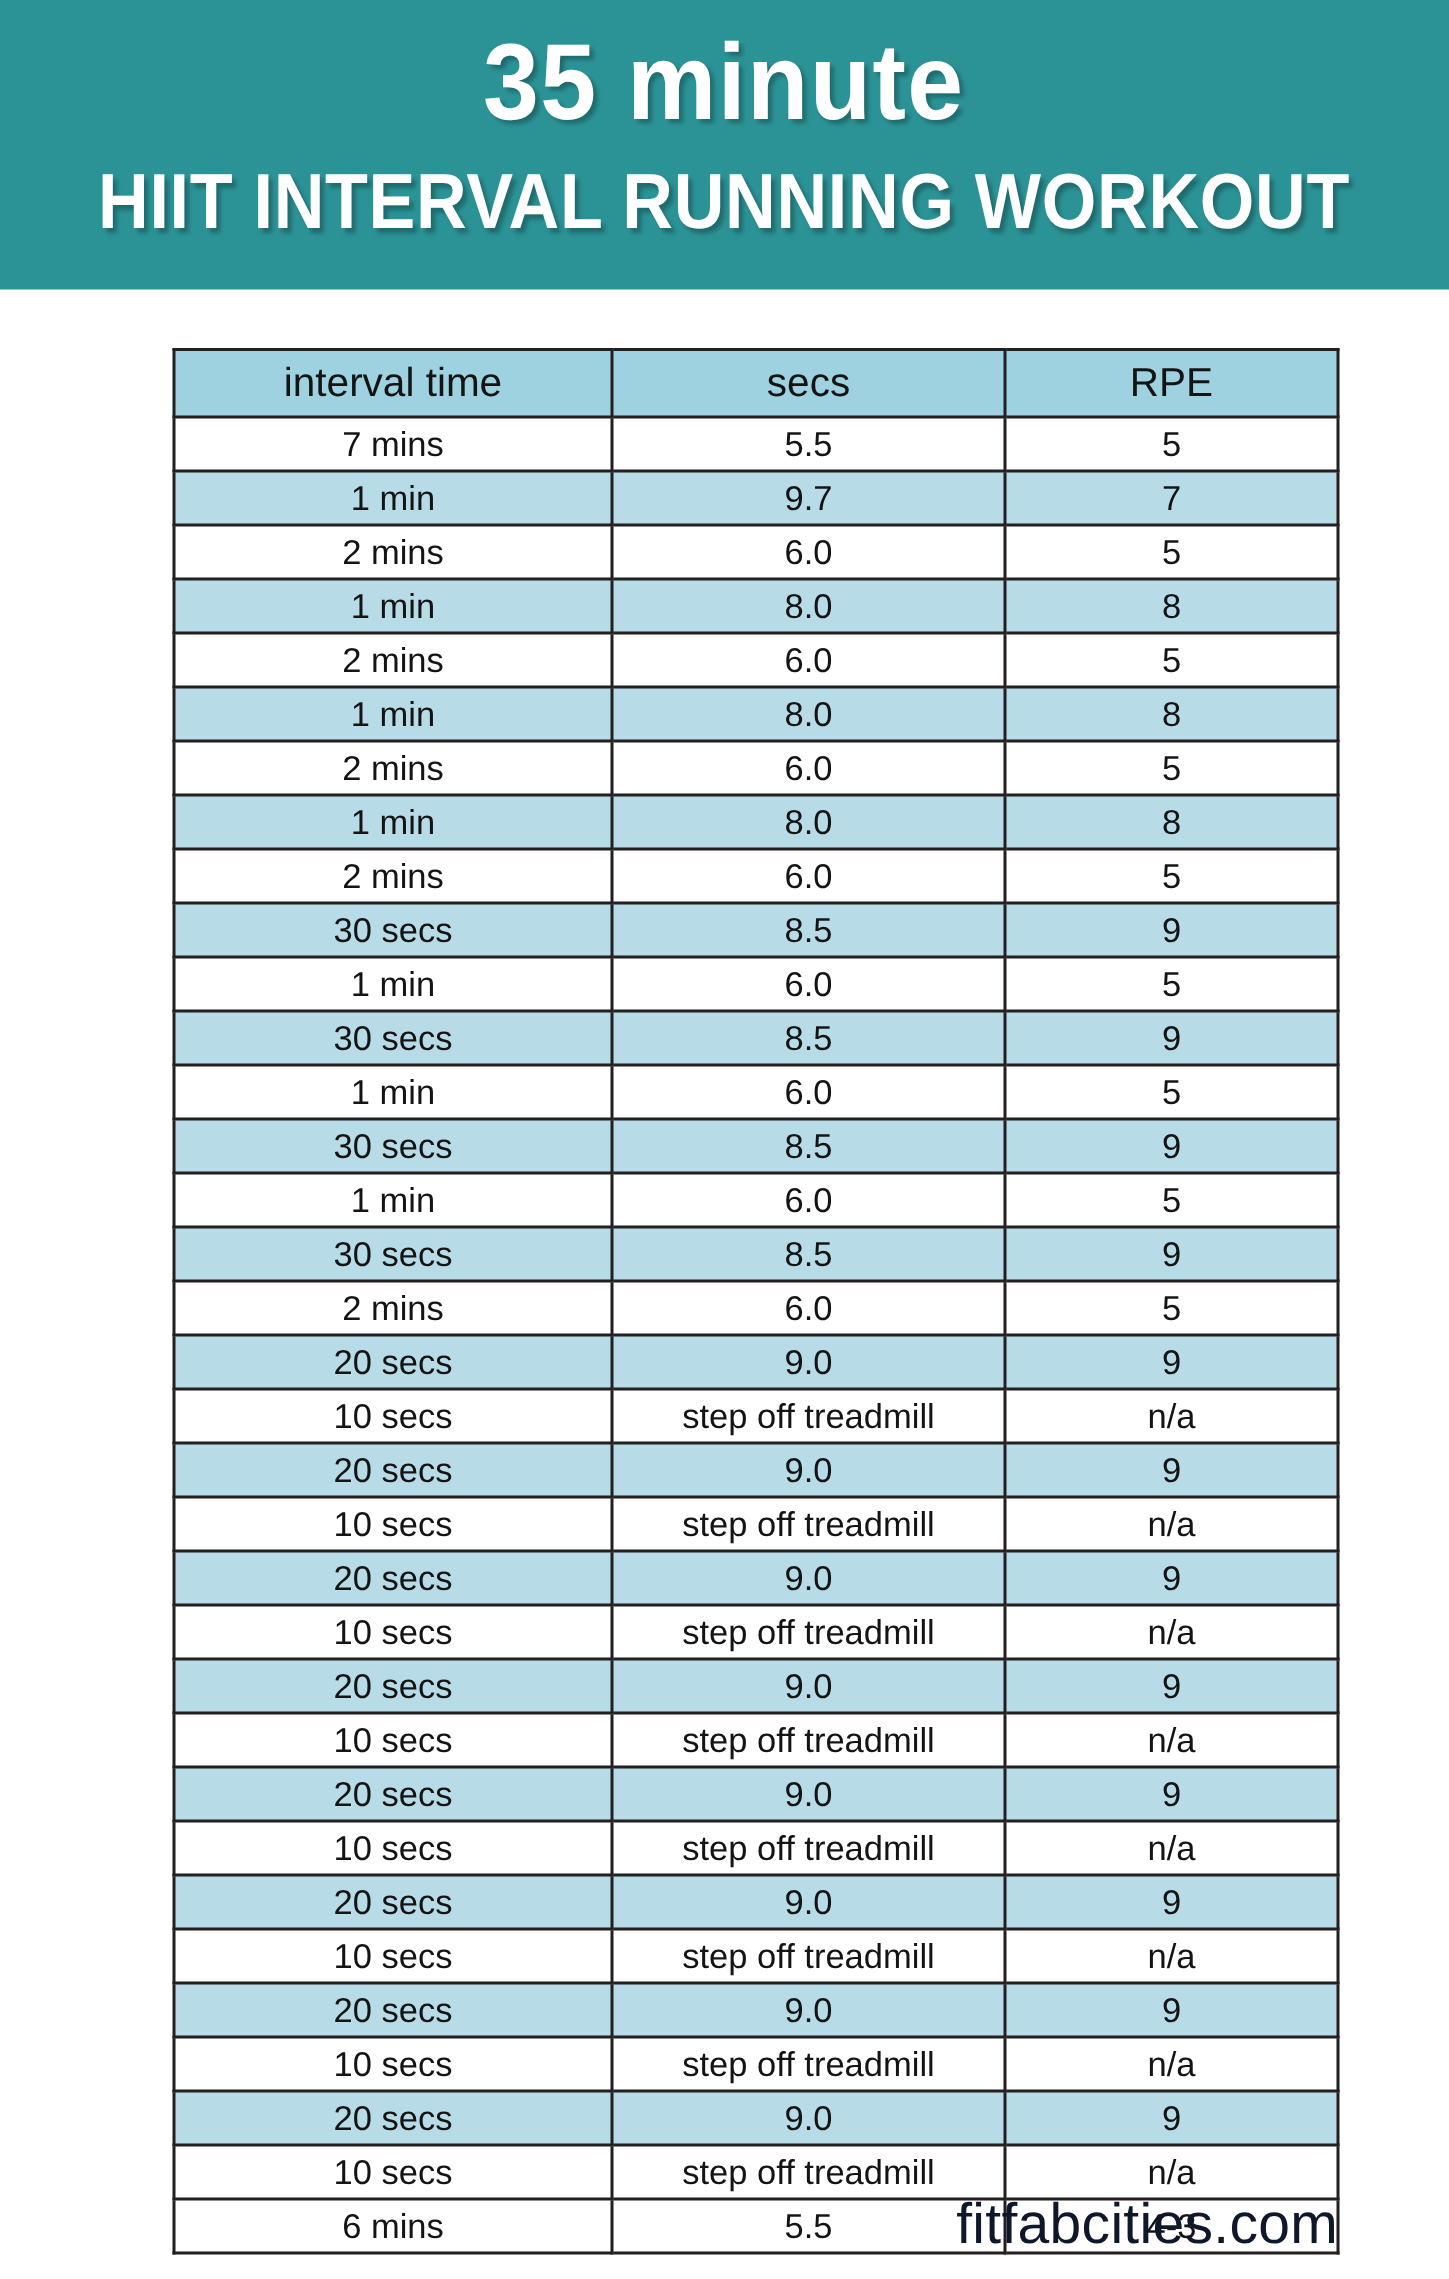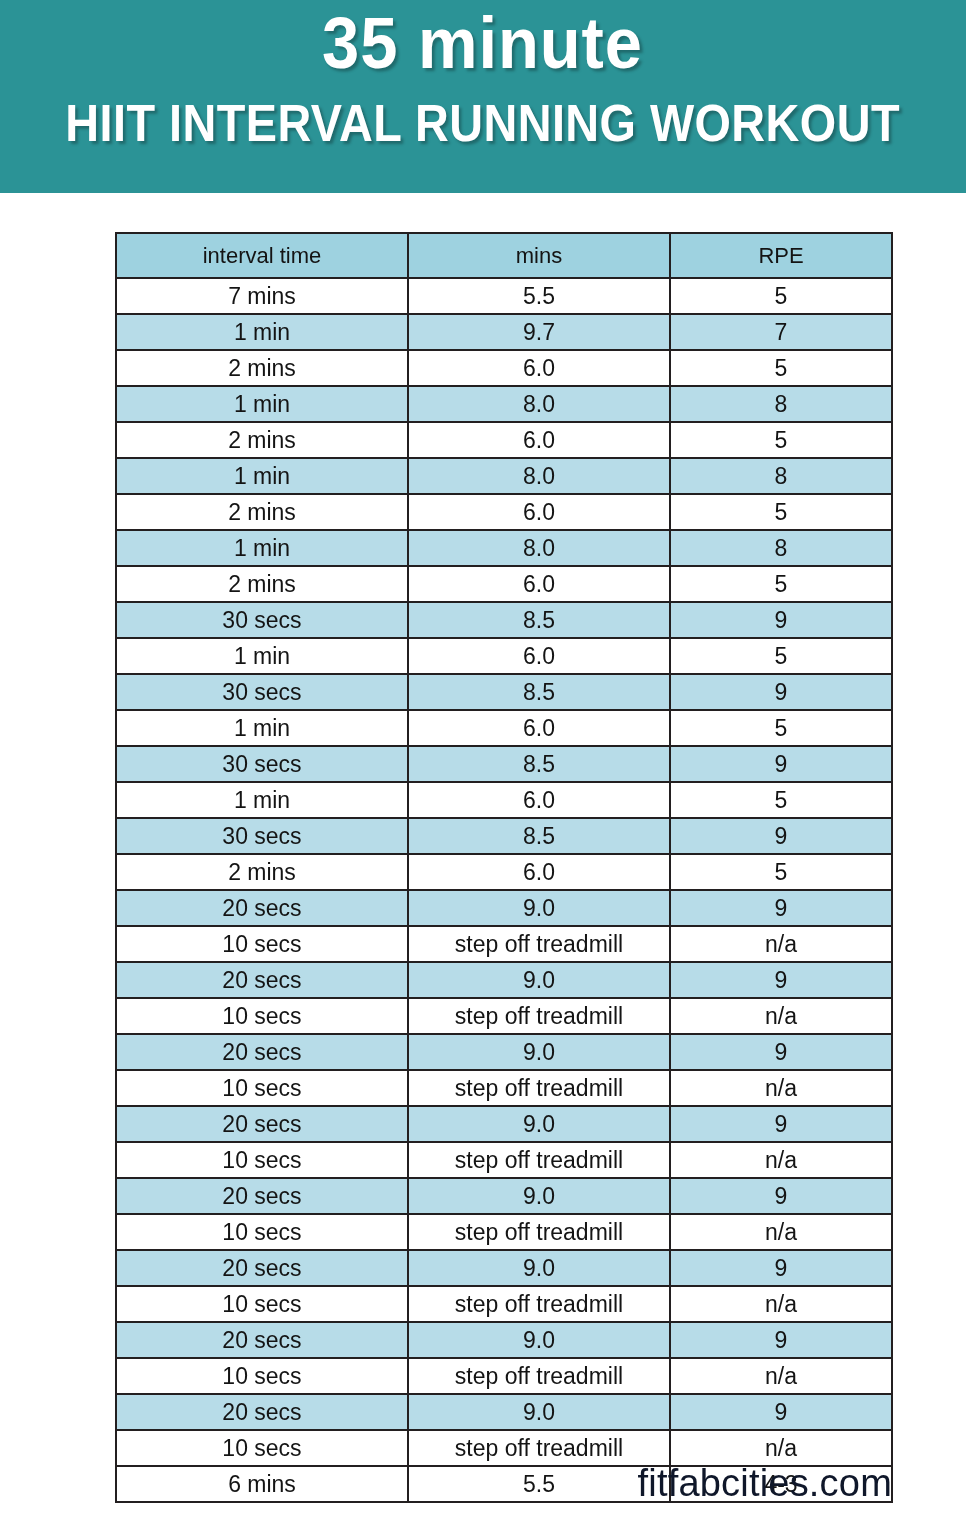--- a/index.html
+++ b/index.html
@@ -21,20 +21,21 @@
 
   
   .banner {
     width: 966px;
     height: 193px;
     background: #2b9396;
     display: flex;
     flex-direction: column;
     align-items: center;
     justify-content: flex-start;
+    padding-top: 12px;
   }
 
   .banner-title {
     color: #ffffff;
     font-family: "Liberation Sans Narrow", "Liberation Sans", sans-serif;
     font-size: 72px;
     font-weight: bold;
     line-height: 86px;
     letter-spacing: 1px;
     text-shadow: 3px 3px 3px rgba(0,0,0,0.28);
@@ -80,21 +81,21 @@
     border: 2px solid #231f20;
     text-align: center;
     font-family: "Liberation Sans", sans-serif;
     color: #141414;
     font-weight: normal;
   }
 
   table.workout th {
     background: #9ed2e0;
     height: 43px;
-    font-size: 22px;
+    font-size: 27px;
     line-height: 43px;
   }
 
   table.workout td {
     height: 34px;
     font-size: 23px;
     line-height: 34px;
   }
 
   tr.alt td { background: #b7dce8; }
@@ -124,21 +125,21 @@
   <div class="table-wrap">
     <table class="workout">
       <colgroup>
         <col class="c-time">
         <col class="c-speed">
         <col class="c-rpe">
       </colgroup>
       <thead>
         <tr>
           <th>interval time</th>
-          <th>mins</th>
+          <th>secs</th>
           <th>RPE</th>
         </tr>
       </thead>
       <tbody id="table-body">
           <tr class="plain">
             <td>7 mins</td>
             <td>5.5</td>
             <td>5</td>
           </tr>
           <tr class="alt">

